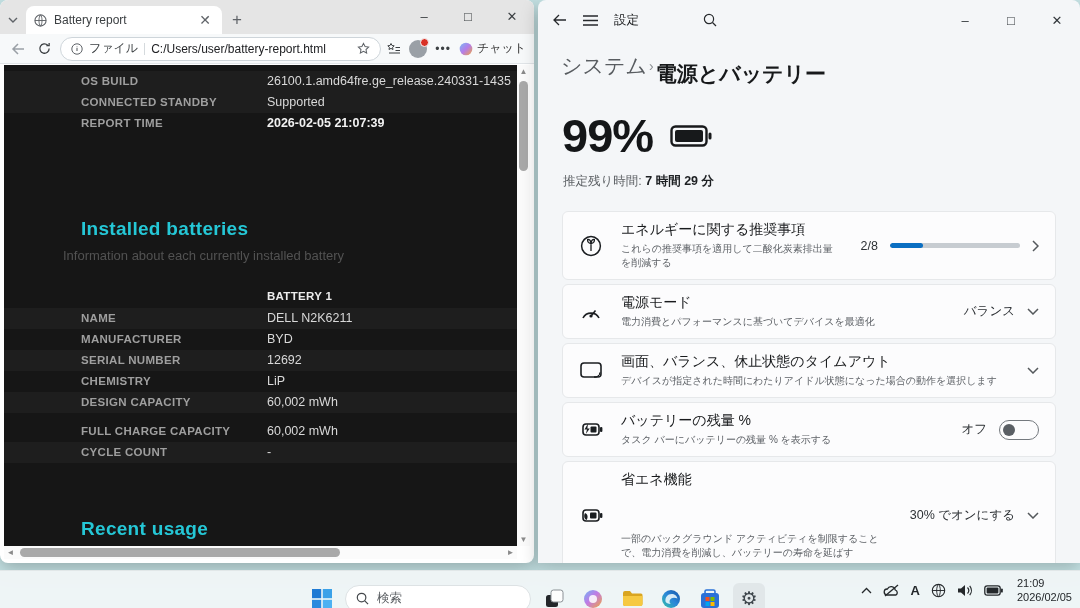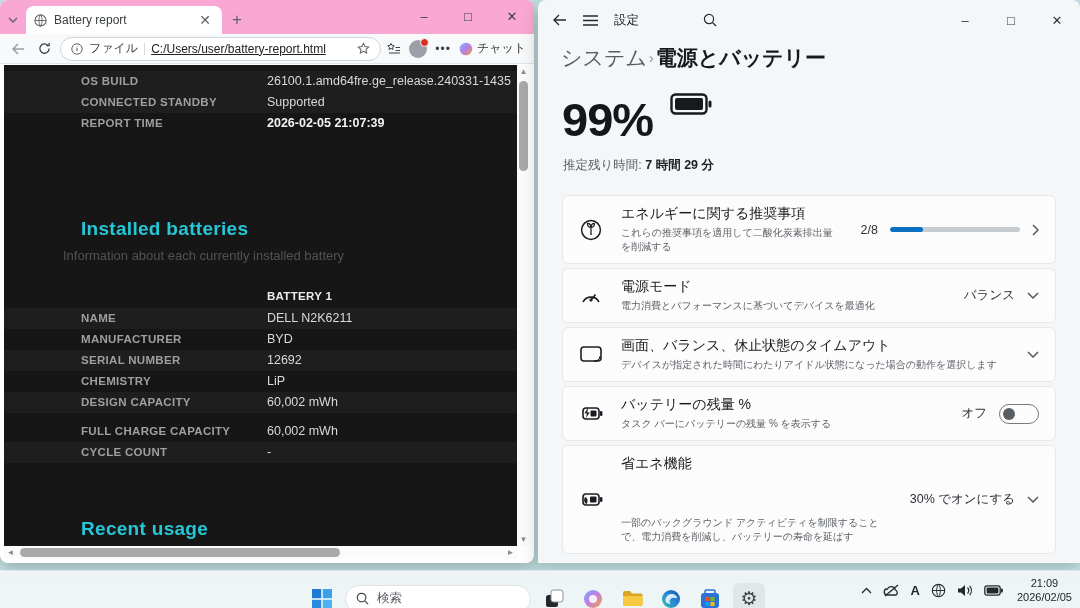--- a/index.html
+++ b/index.html
@@ -4,36 +4,36 @@
 <style>
   * { margin:0; padding:0; box-sizing:border-box; }
   html,body { width:1080px; height:608px; overflow:hidden;
     font-family:"Liberation Sans","DejaVu Sans",sans-serif;
     background:#c6e4e6; }
   svg { display:block; }
 
   
   .browser { position:absolute; left:0; top:0; width:534px; height:563px;
     background:#fff; border-radius:8px; box-shadow:0 6px 18px rgba(0,0,0,.25); overflow:hidden; }
-  .tabstrip { height:34px; background:#f9a8d4; display:flex; align-items:flex-end; position:relative; }
+  .tabstrip { height:34px; background:#e5e5e5; display:flex; align-items:flex-end; position:relative; }
   .tab-search { width:26px; height:28px; display:flex; align-items:center; justify-content:center; color:#5f6368; }
   .tab { height:28px; width:196px; background:#fff; border-radius:8px 8px 0 0;
     display:flex; align-items:center; padding:0 8px; gap:7px; font-size:12px; color:#3c4043; }
   .tab-title { flex:1; white-space:nowrap; overflow:hidden; }
   .tab-close,.newtab { color:#5f6368; font-size:14px; width:18px; height:18px; display:flex; align-items:center; justify-content:center; border-radius:4px; }
   .newtab { margin:0 0 5px 6px; font-size:17px; }
   .win-controls { position:absolute; right:0; top:0; height:32px; display:flex; }
   .win-btn { width:44px; height:32px; display:flex; align-items:center; justify-content:center; color:#3c4043; font-size:13px; }
   .toolbar { height:30px; background:#f7f9fa; border-bottom:1px solid #e1e5e8; display:flex; align-items:center; padding:0 8px; gap:6px; }
   .nav-ico { width:20px; height:20px; display:flex; align-items:center; justify-content:center; }
   .addr { flex:1; max-width:338px; height:24px; background:#fff; border:1px solid #ced5da; border-radius:12px;
     display:flex; align-items:center; padding:0 10px; gap:6px; font-size:12px; color:#202124; }
   .addr-label { color:#3c4043; }
   .addr-sep { width:1px; height:12px; background:#d5dadd; }
-  .addr-url { flex:1; white-space:nowrap; overflow:hidden;text-decoration:underline; }
+  .addr-url { flex:1; white-space:nowrap; overflow:hidden; }
   .tool-right { display:flex; align-items:center; gap:8px; margin-left:auto; }
   .avatar { position:relative; width:18px; height:18px; border-radius:50%; background:#9aa0a6; overflow:visible; }
   .avatar::after { content:""; position:absolute; right:-2px; top:-2px; width:7px; height:7px; border-radius:50%; background:#d93025; border:1px solid #f7f9fa; }
   .chat-btn { display:flex; align-items:center; gap:4px; font-size:12px; color:#333; }
 
   
   .report-view { position:absolute; left:4px; right:17px; top:65px; bottom:17px; background:#161616; overflow:hidden;
     font-family:"Liberation Sans","DejaVu Sans",sans-serif; }
   .report { padding:6px 0 0 0; color:#d6d6d6; font-size:12.5px; }
   .rrow { display:flex; padding:3px 0 3px 77px; line-height:15px; }
@@ -59,22 +59,22 @@
   .settings { position:absolute; left:538px; top:0; width:542px; height:563px;
     background:#f4f6f8; border-radius:8px 8px 0 0; box-shadow:0 6px 18px rgba(0,0,0,.22); overflow:hidden; }
   .s-titlebar { height:40px; display:flex; align-items:center; padding-left:14px; gap:16px; color:#1a1c1e; }
   .s-apptitle { font-size:12.5px; }
   .s-search-ico { margin-left:48px; }
   .s-controls { margin-left:auto; display:flex; height:40px; }
   .s-winbtn { width:46px; height:40px; display:flex; align-items:center; justify-content:center; color:#33383c; font-size:13px; }
   .breadcrumb { display:flex; align-items:center; padding-left:23px; margin-top:4px; gap:2px; }
   .bc-parent { font-size:21px; color:#595d61; }
   .bc-sep { font-size:14px; color:#8b8f93; }
-  .bc-current { font-size:21px; font-weight:bold; color:#17191b; }
-  .hero { display:flex; padding-left:24px; margin-top:20px; gap:17px; }
+  .bc-current { font-size:21px; font-weight:bold; color:#17191b;margin-top:16px; }
+  .hero { display:flex; align-items:center; padding-left:24px; margin-top:20px; gap:17px; }
   .hero-pct { font-size:47px; font-weight:600; color:#141618; letter-spacing:-1px; }
   .estimate { padding-left:25px; margin-top:10px; font-size:12.5px; color:#5d6165; }
   .estimate b { color:#1d2023; }
   .cards { margin:21px 24px 0; display:flex; flex-direction:column; gap:4px; }
   .card { background:#fcfcfd; border:1px solid #e6e8ea; border-radius:6px;
     display:flex; align-items:center; padding:9px 16px; gap:18px; }
   .card-icon { width:24px; display:flex; justify-content:center; color:#1b1e21; flex:none; }
   .card-text { display:flex; flex-direction:column; gap:3px; }
   .card-title { font-size:14px; color:#191b1d; }
   .card-sub { font-size:10px; color:#5d6166; line-height:1.4; }
@@ -93,21 +93,21 @@
     background:rgba(240,245,246,.97); border-top:1px solid rgba(0,0,0,.05); }
   .tb-center { position:absolute; left:306px; top:0; height:55px; display:flex; align-items:center; gap:7px; }
   .tb-btn { width:32px; height:32px; border-radius:6px; display:flex; align-items:center; justify-content:center; position:relative; }
   .tb-btn.active { background:#e1e7e9; }
   .run-dot { position:absolute; bottom:1px; left:50%; transform:translateX(-50%); width:6px; height:3px; border-radius:2px; background:#868b8f; }
   .run-bar { position:absolute; bottom:1px; left:50%; transform:translateX(-50%); width:16px; height:3px; border-radius:2px; background:#0b6fc2; }
   .tb-search { width:186px; height:28px; background:#fff; border:1px solid #dde2e4; border-radius:14px;
     display:flex; align-items:center; padding:0 10px; gap:8px; font-size:12.5px; color:#5a5e62; }
   .tray { position:absolute; right:8px; top:0; height:38px; display:flex; align-items:center; gap:11px; color:#24282b; }
   .tray-ime { font-size:13px; font-weight:bold; }
-  .clock { text-align:center; font-size:11px; line-height:1.3; color:#1e2225; margin-left:3px; }
+  .clock { text-align:left; font-size:11px; line-height:1.3; color:#1e2225; margin-left:3px; }
 </style>
 </head>
 <body>
 
 <div class="browser">
   <div class="tabstrip">
     <div class="tab-search">
       <svg width="10" height="6" viewBox="0 0 10 6">
           <path d="M1 1l4 4 4-4" fill="none" stroke="currentColor" stroke-width="1.4"></path>
         </svg>

